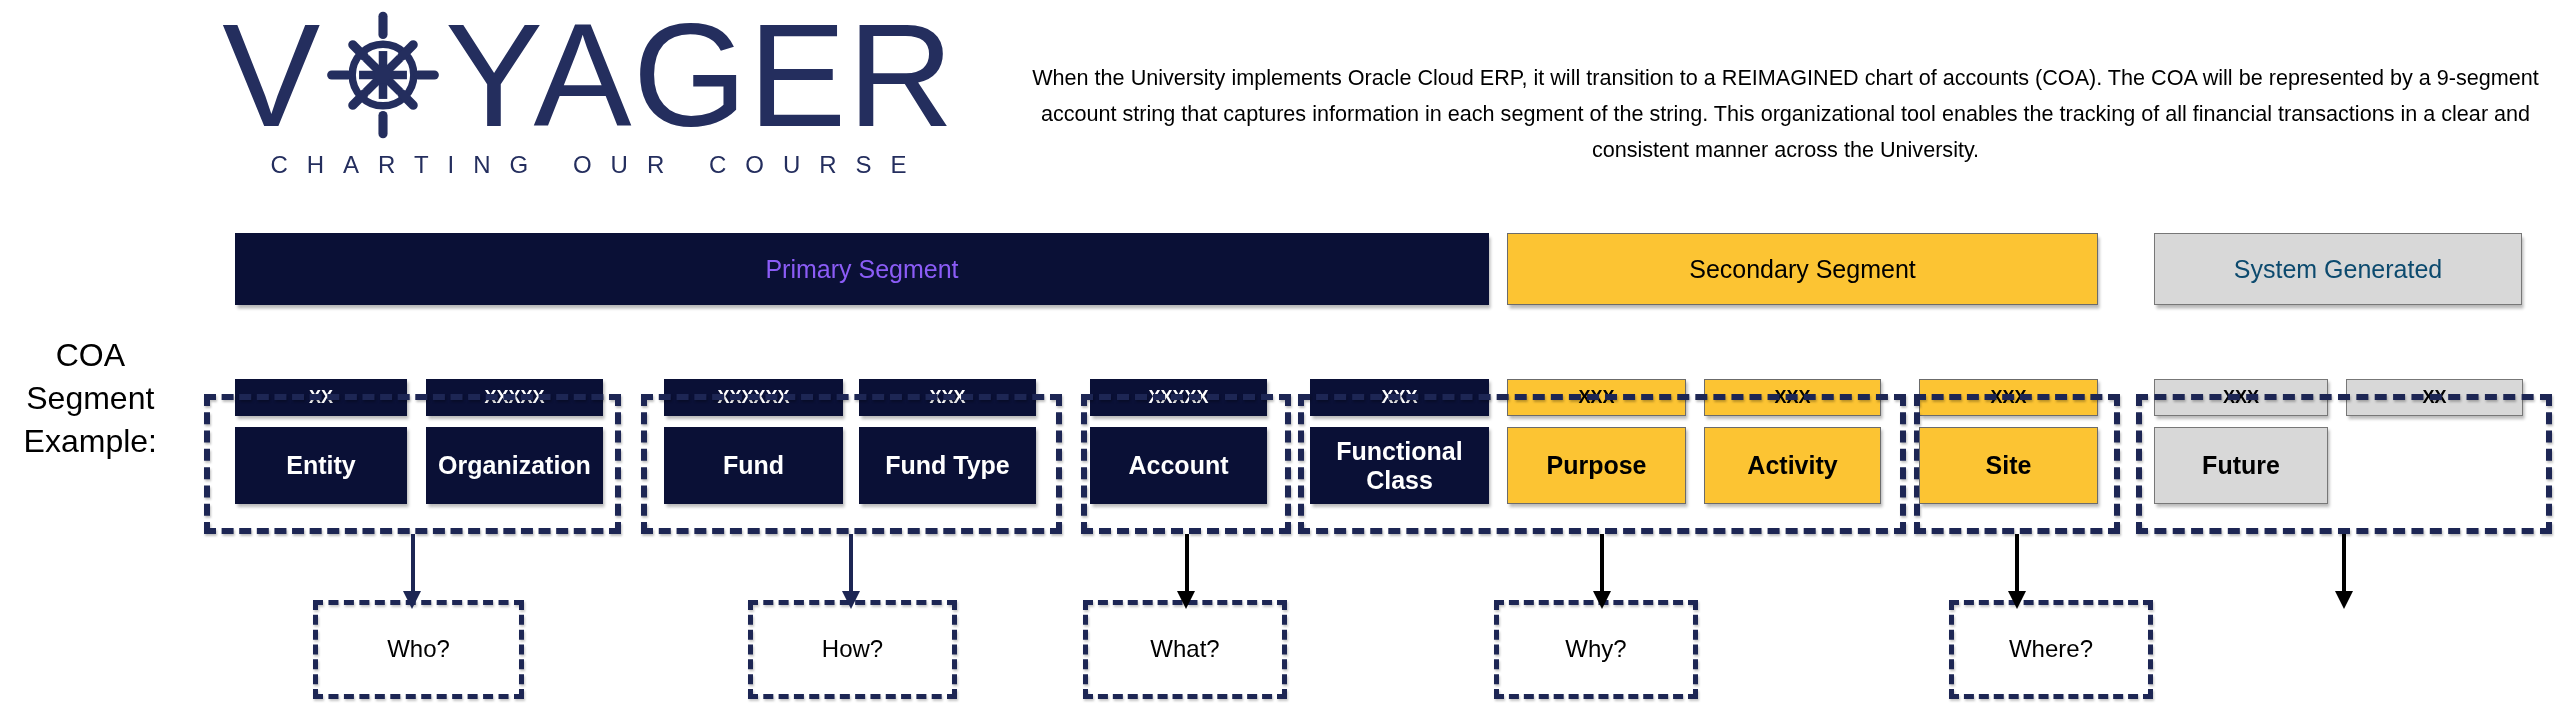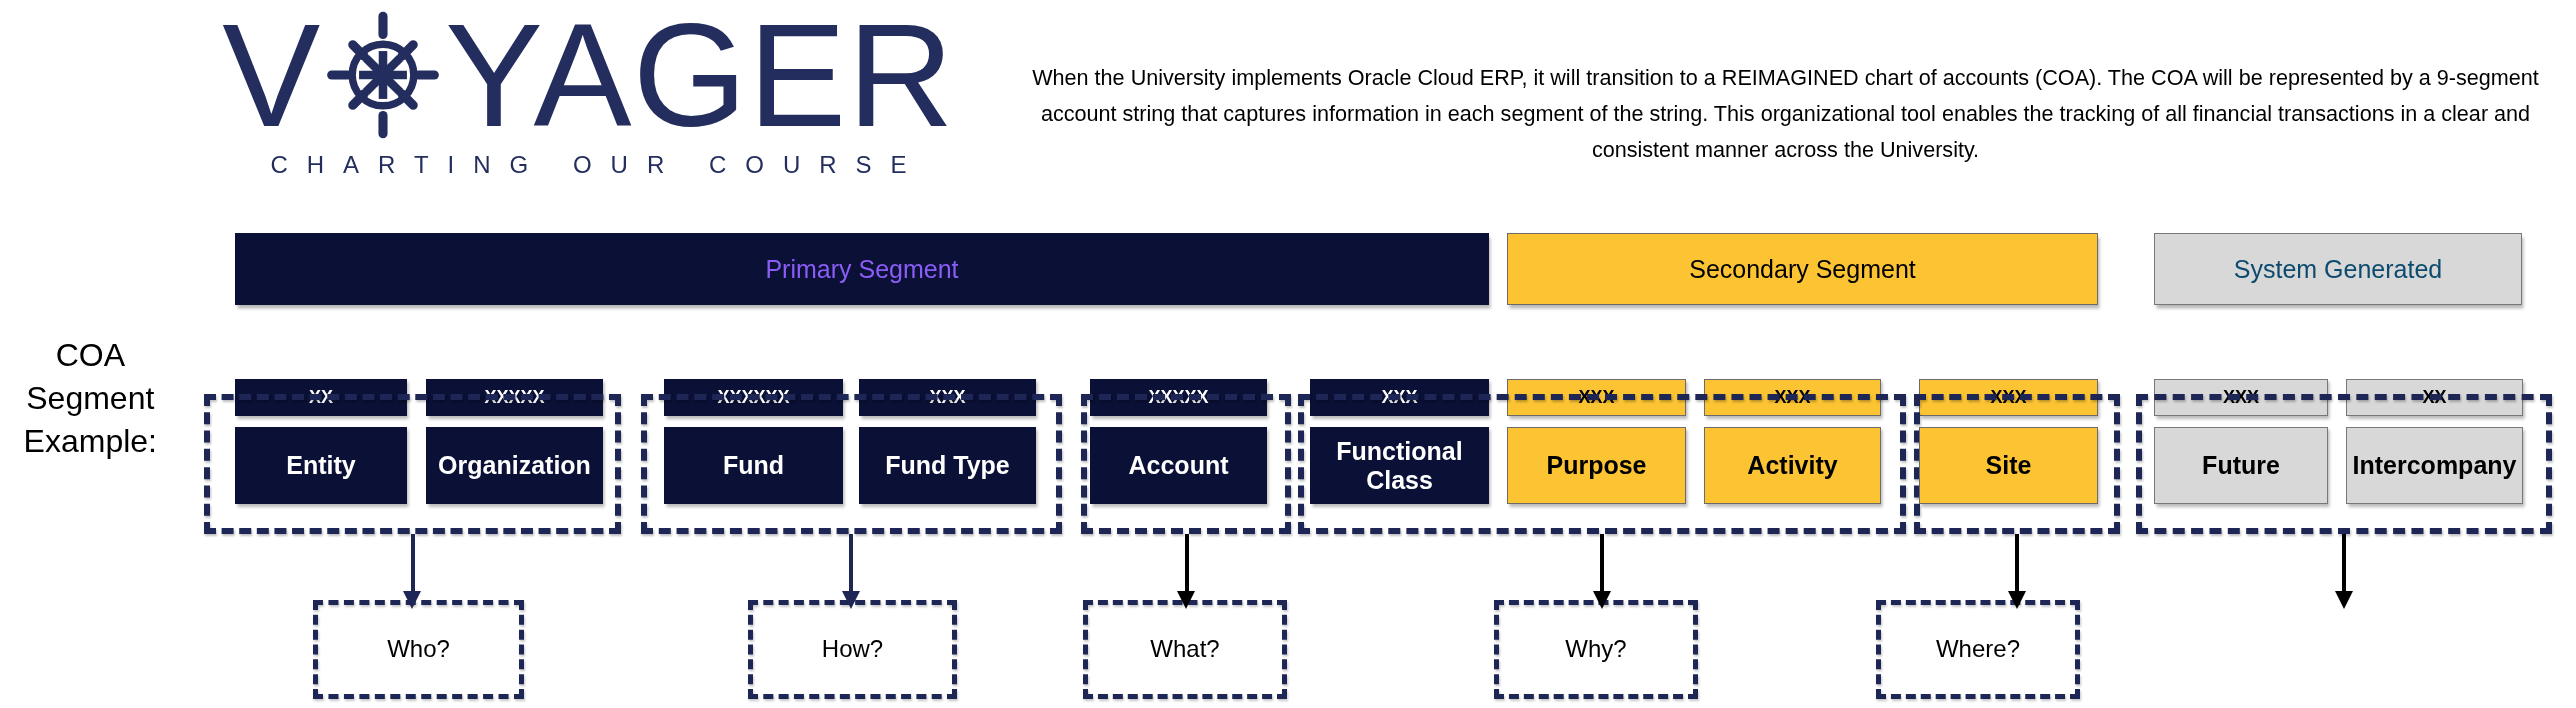--- a/index.html
+++ b/index.html
@@ -161,21 +161,21 @@
     display: flex; align-items: center; justify-content: center;
     text-align: center;
     color: #000000;
     font-size: 24px; line-height: 1.2;
     padding: 0 8.4px;
   }
   .q1 { left: 313px;  width: 211px; }
   .q2 { left: 748px; width: 209px; }
   .q3 { left: 1083px; width: 204px; }
   .q4 { left: 1494px; width: 204px; }
-  .q5 { left: 1876px; width: 204px; }
+  .q5 { left: 1949px; width: 204px; }
   .q6 { left: 2236px; width: 204px; }
 </style>
 </head>
 <body>
 
 <div class="canvas">
 
   <div class="logo-wordmark">
     <span>V</span>
     <svg class="wheel" viewBox="0 0 200 250" fill="none" stroke="currentColor" stroke-linecap="round">
@@ -232,21 +232,20 @@
   <div class="name-box sx1 fill-navy">Entity</div>
   <div class="name-box sx2 fill-navy">Organization</div>
   <div class="name-box sx3 fill-navy">Fund</div>
   <div class="name-box sx4 fill-navy">Fund Type</div>
   <div class="name-box sx5 fill-navy">Account</div>
   <div class="name-box sx6 fill-navy">Functional Class</div>
   <div class="name-box sx7 fill-gold">Purpose</div>
   <div class="name-box sx8 fill-gold">Activity</div>
   <div class="name-box sx9 fill-gold">Site</div>
   <div class="name-box sx10 fill-gray">Future</div>
-  <div class="name-box sx11 fill-gray">Intercompany</div>
 
   <div class="connector cl1 conn-navy"></div>
   <div class="connector cl2 conn-navy"></div>
   <div class="connector cl3 conn-black"></div>
   <div class="connector cl4 conn-black"></div>
   <div class="connector cl5 conn-black"></div>
   <div class="connector cl6 conn-black"></div>
 
   <div class="arrow-down ca1 arrow-navy"></div>
   <div class="arrow-down ca2 arrow-navy"></div>

